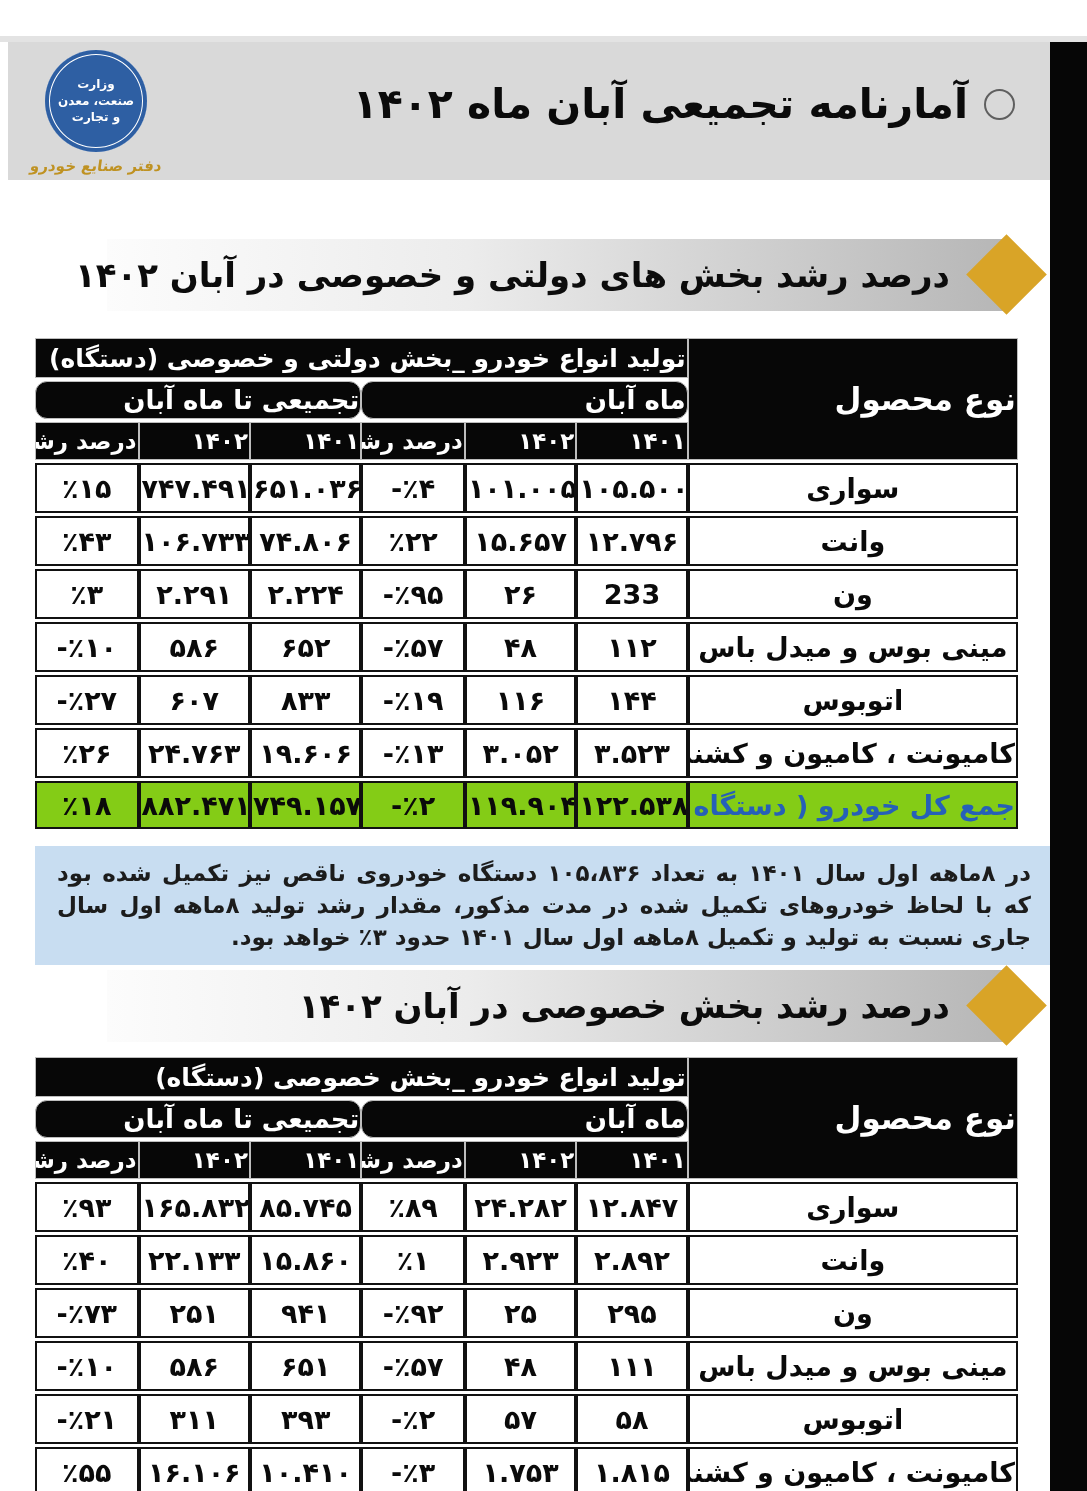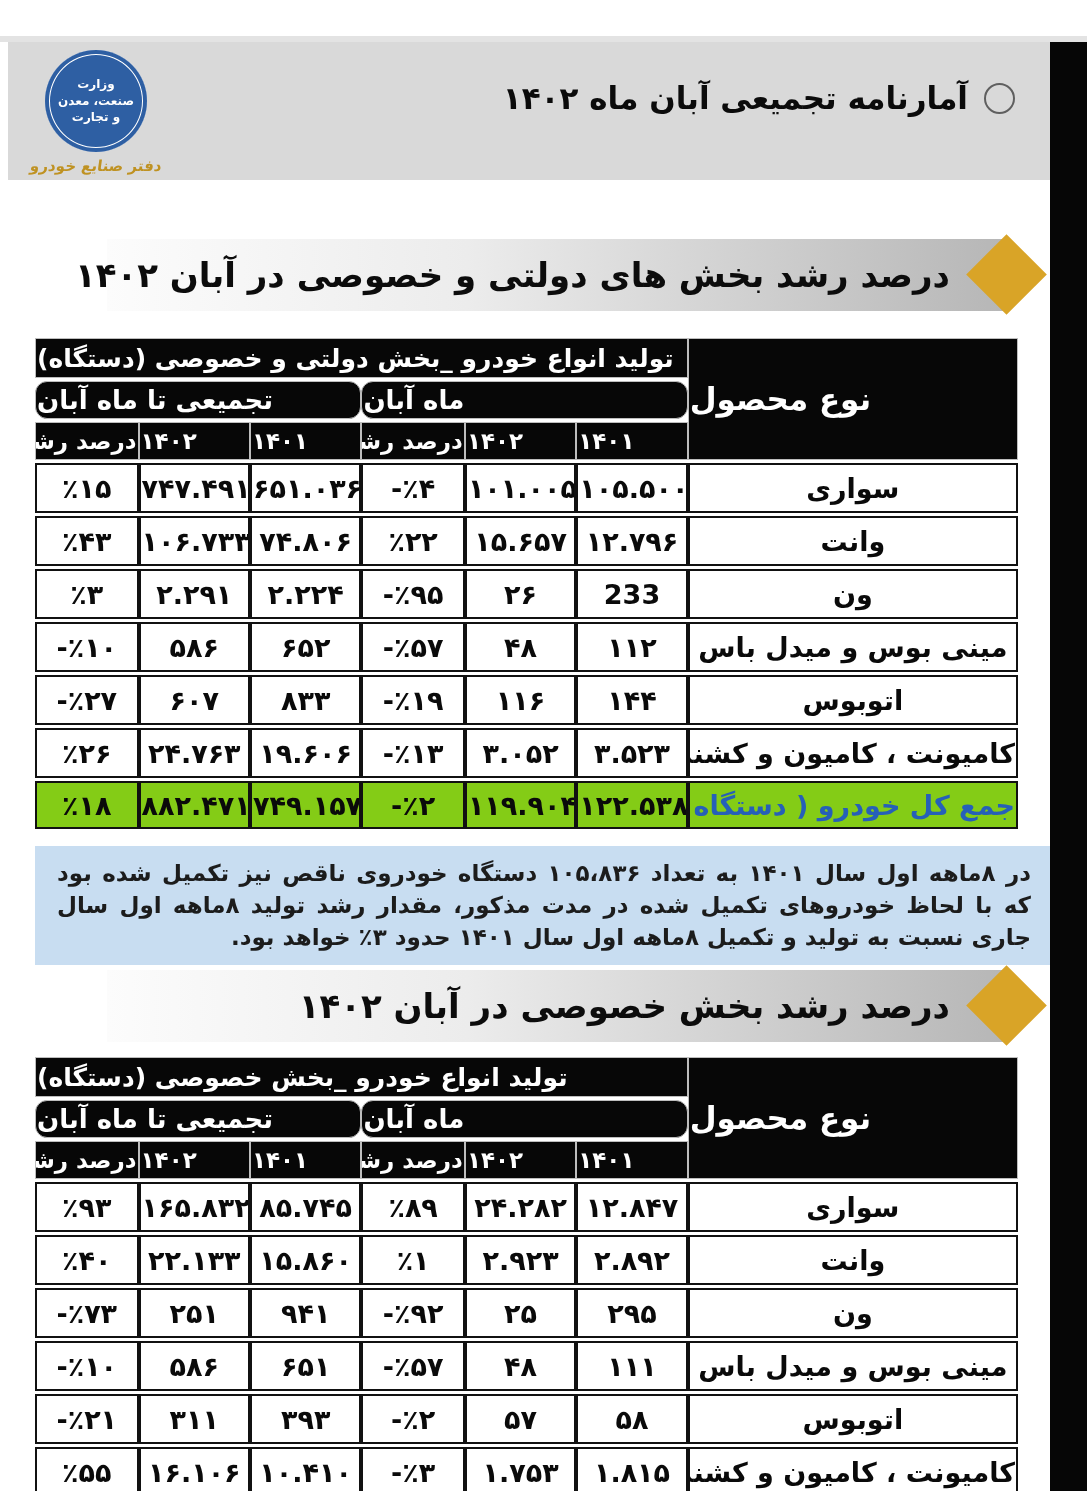--- a/index.html
+++ b/index.html
@@ -20,21 +20,21 @@
     width:102px; height:102px; margin:0 auto; border-radius:50%;
     background:#2e5fa3; box-shadow:inset 0 0 0 4px #2e5fa3, inset 0 0 0 5px #ffffff;
     display:flex; align-items:center; justify-content:center; box-sizing:border-box; padding:12px;
   }
   .logo-circle span { color:#ffffff; font-size:12px; font-weight:bold; line-height:1.4; }
   .logo-caption { margin-top:5px; color:#bf9222; font-size:15px; font-weight:bold; transform:skewX(-8deg); }
 
   
   .title-row { position:absolute; top:44px; right:72px; display:flex; align-items:center; gap:16px; z-index:2; }
   .bullet { width:27px; height:27px; border:2.5px solid #5f5f5f; border-radius:50%; background:transparent; flex:0 0 auto; }
-  .main-title { margin:0; font-size:31px; font-weight:bold; color:#0b0b0b; white-space:nowrap; }
+  .main-title { margin:0; font-size:41px; font-weight:bold; color:#0b0b0b; white-space:nowrap; }
 
   
   .banner {
     position:absolute; left:107px; width:901px; height:72px;
     background:linear-gradient(to right,#fcfcfc 0%,#ececec 40%,#b6b6b6 100%);
     display:flex; align-items:center;
     font-size:34px; font-weight:bold; color:#0c0c0c;
     padding-right:58px; box-sizing:border-box; white-space:nowrap; z-index:1;
   }
   .banner-1 { top:203px; }
@@ -48,21 +48,21 @@
     position:absolute; left:35px; width:983px;
     border-collapse:separate; border-spacing:0 3px; table-layout:fixed;
   }
   .t1 { top:299px; }
   .t2 { top:1018px; }
   .c-prod { width:33.5%; }
   .c-n { width:11.3%; }
   .c-g { width:10.5%; }
   .stats-table th {
     background:#070707; color:#ffffff; border:1px solid #bdbdbd;
-    font-weight:bold; text-align:left; vertical-align:middle; white-space:nowrap; overflow:hidden;
+    font-weight:bold; text-align:right; vertical-align:middle; white-space:nowrap; overflow:hidden;
   }
   .caption-h { font-size:25px; height:36px; }
   .product-h { font-size:31px; }
   .h-group th { font-size:26px; height:34px;border-radius:12px; }
   .h-years th { font-size:23px; height:34px; }
   .stats-table td {
     background:#ffffff; border:2px solid #111111; color:#0a0a0a;
     font-weight:bold; font-size:27px; text-align:center; vertical-align:middle;
     height:44px; white-space:nowrap; overflow:hidden;
   }

